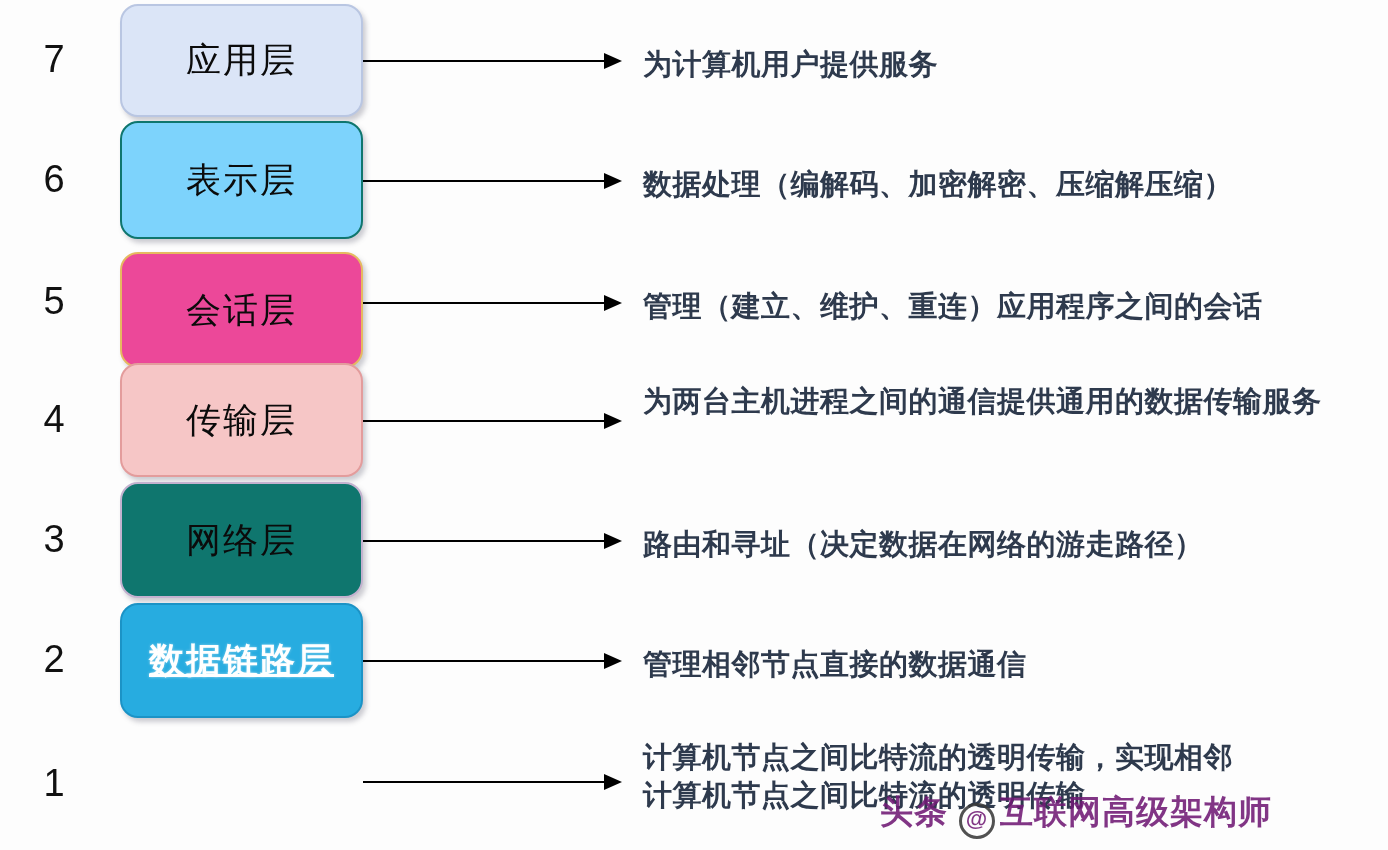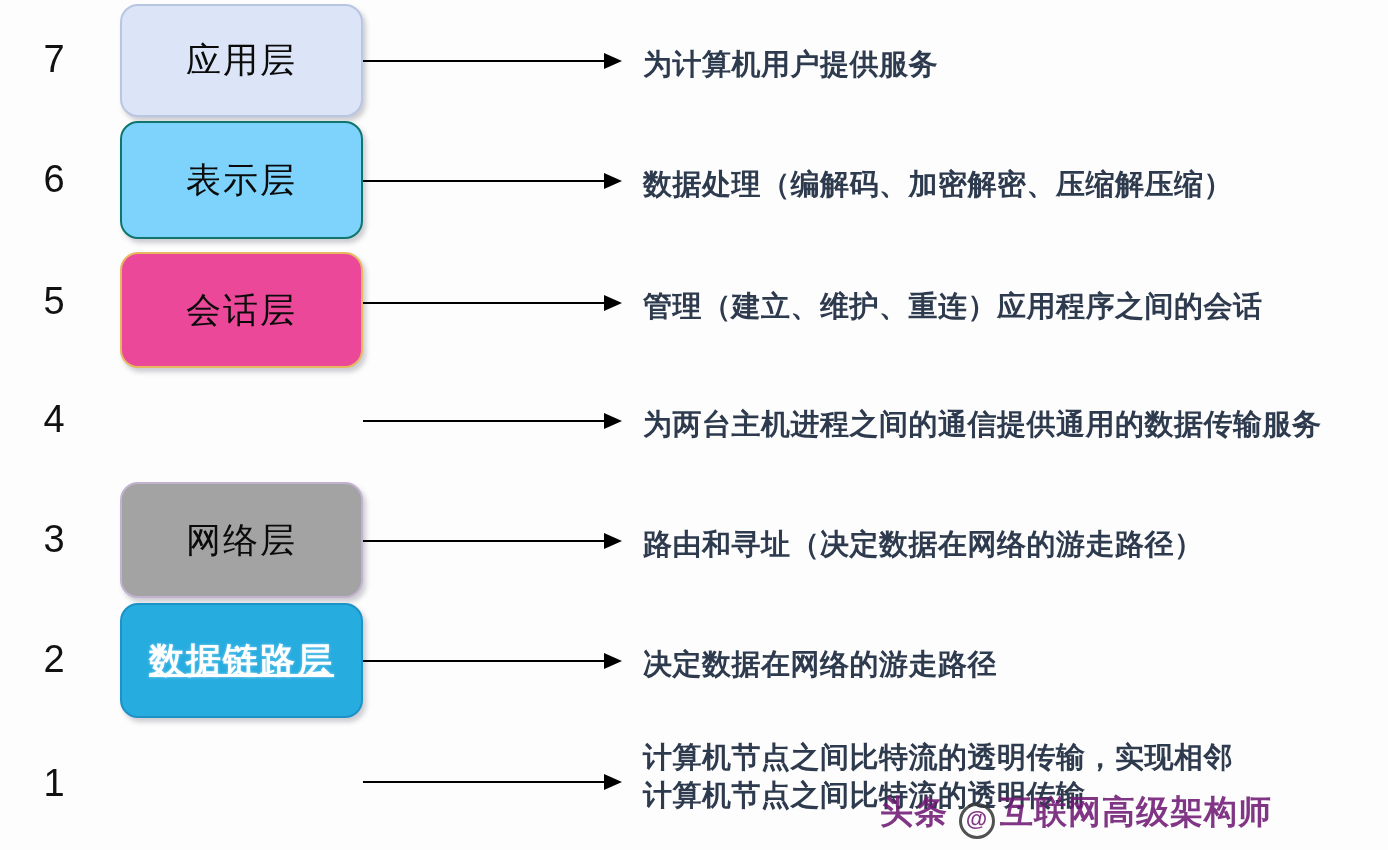--- a/index.html
+++ b/index.html
@@ -143,45 +143,48 @@
   <div class="layer-box light" style="top:244px;height:116px;background:#ec4899;border:2px solid #e6b960;margin-top:8px;">
     <span class="layer-label">会话层</span>
   </div>
   <div class="arrow" style="left:363px;top:294px;width:259px;">
     <div class="shaft" style="width:241px;"></div>
     <div class="head" style="left:241px;"></div>
   </div>
   <div class="desc" style="top:287px;">管理（建立、维护、重连）应用程序之间的会话</div>
 
   <div class="layer-number" style="top:398px;">4</div>
+  <div class="layer-box light" style="top:363px;height:114px;background:#f6c6c6;border:2px solid #e39c9c;">
+    <span class="layer-label">传输层</span>
+  </div>
   <div class="arrow" style="left:363px;top:412px;width:259px;">
     <div class="shaft" style="width:241px;"></div>
     <div class="head" style="left:241px;"></div>
   </div>
-  <div class="desc" style="top:405px;">为两台主机进程之间的通信提供通用的数据传输服务</div>
+  <div class="desc" style="top:382px;">为两台主机进程之间的通信提供通用的数据传输服务</div>
 
   <div class="layer-number" style="top:518px;">3</div>
-  <div class="layer-box light" style="top:482px;height:116px;background:#a3a3a3;border:2px solid #c3b2cf;">
+  <div class="layer-box light" style="top:482px;height:116px;background:#0f766e;border:2px solid #c3b2cf;">
     <span class="layer-label">网络层</span>
   </div>
   <div class="arrow" style="left:363px;top:532px;width:259px;">
     <div class="shaft" style="width:241px;"></div>
     <div class="head" style="left:241px;"></div>
   </div>
   <div class="desc" style="top:525px;">路由和寻址（决定数据在网络的游走路径）</div>
 
   <div class="layer-number" style="top:638px;">2</div>
   <div class="layer-box dark" style="top:603px;height:115px;background:#27ace0;border:2px solid #1b93c6;">
     <span class="layer-label">数据链路层</span>
   </div>
   <div class="arrow" style="left:363px;top:652px;width:259px;">
     <div class="shaft" style="width:241px;"></div>
     <div class="head" style="left:241px;"></div>
   </div>
-  <div class="desc" style="top:645px;">决定数据在网络的游走路径</div>
+  <div class="desc" style="top:645px;">管理相邻节点直接的数据通信</div>
 
   <div class="layer-number" style="top:762px;">1</div>
   <div class="arrow" style="left:363px;top:773px;width:259px;">
     <div class="shaft" style="width:241px;"></div>
     <div class="head" style="left:241px;"></div>
   </div>
   <div class="desc two-line" style="top:738px;width:700px;">
     <span>计算机节点之间比特流的透明传输，实现相邻</span>
     <span class="l2">计算机节点之间比特流的透明传输</span>
   </div>

